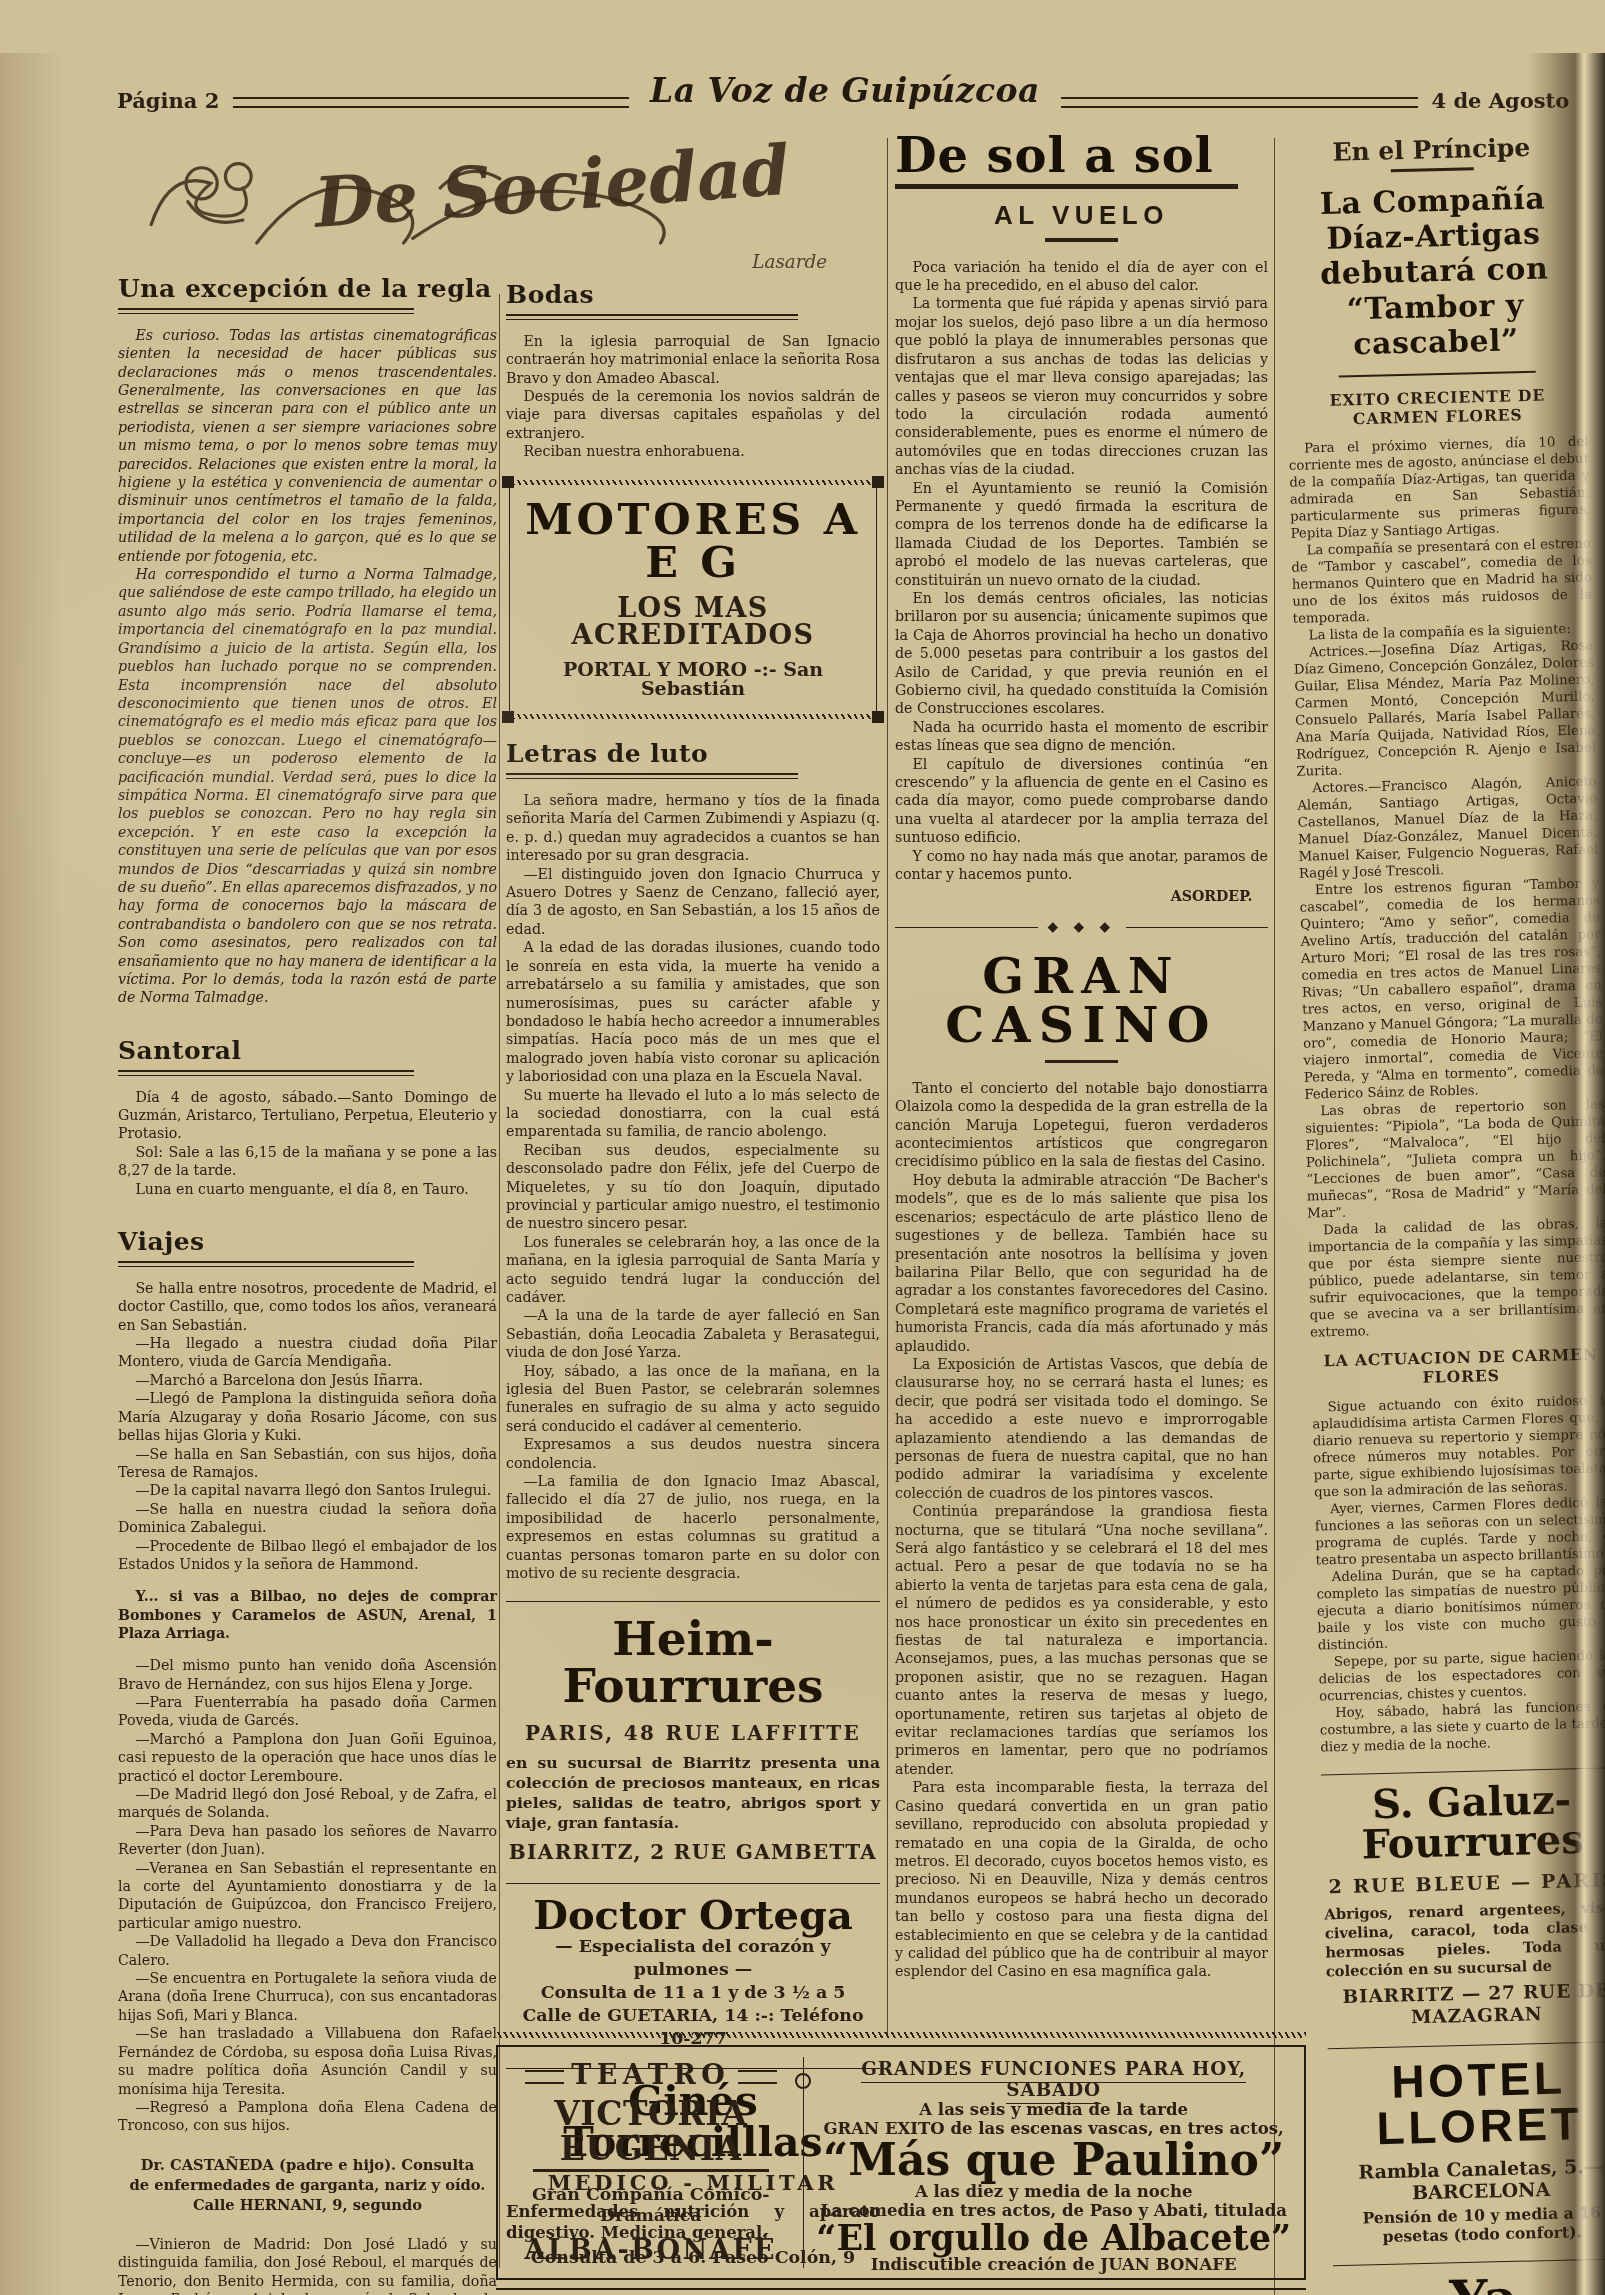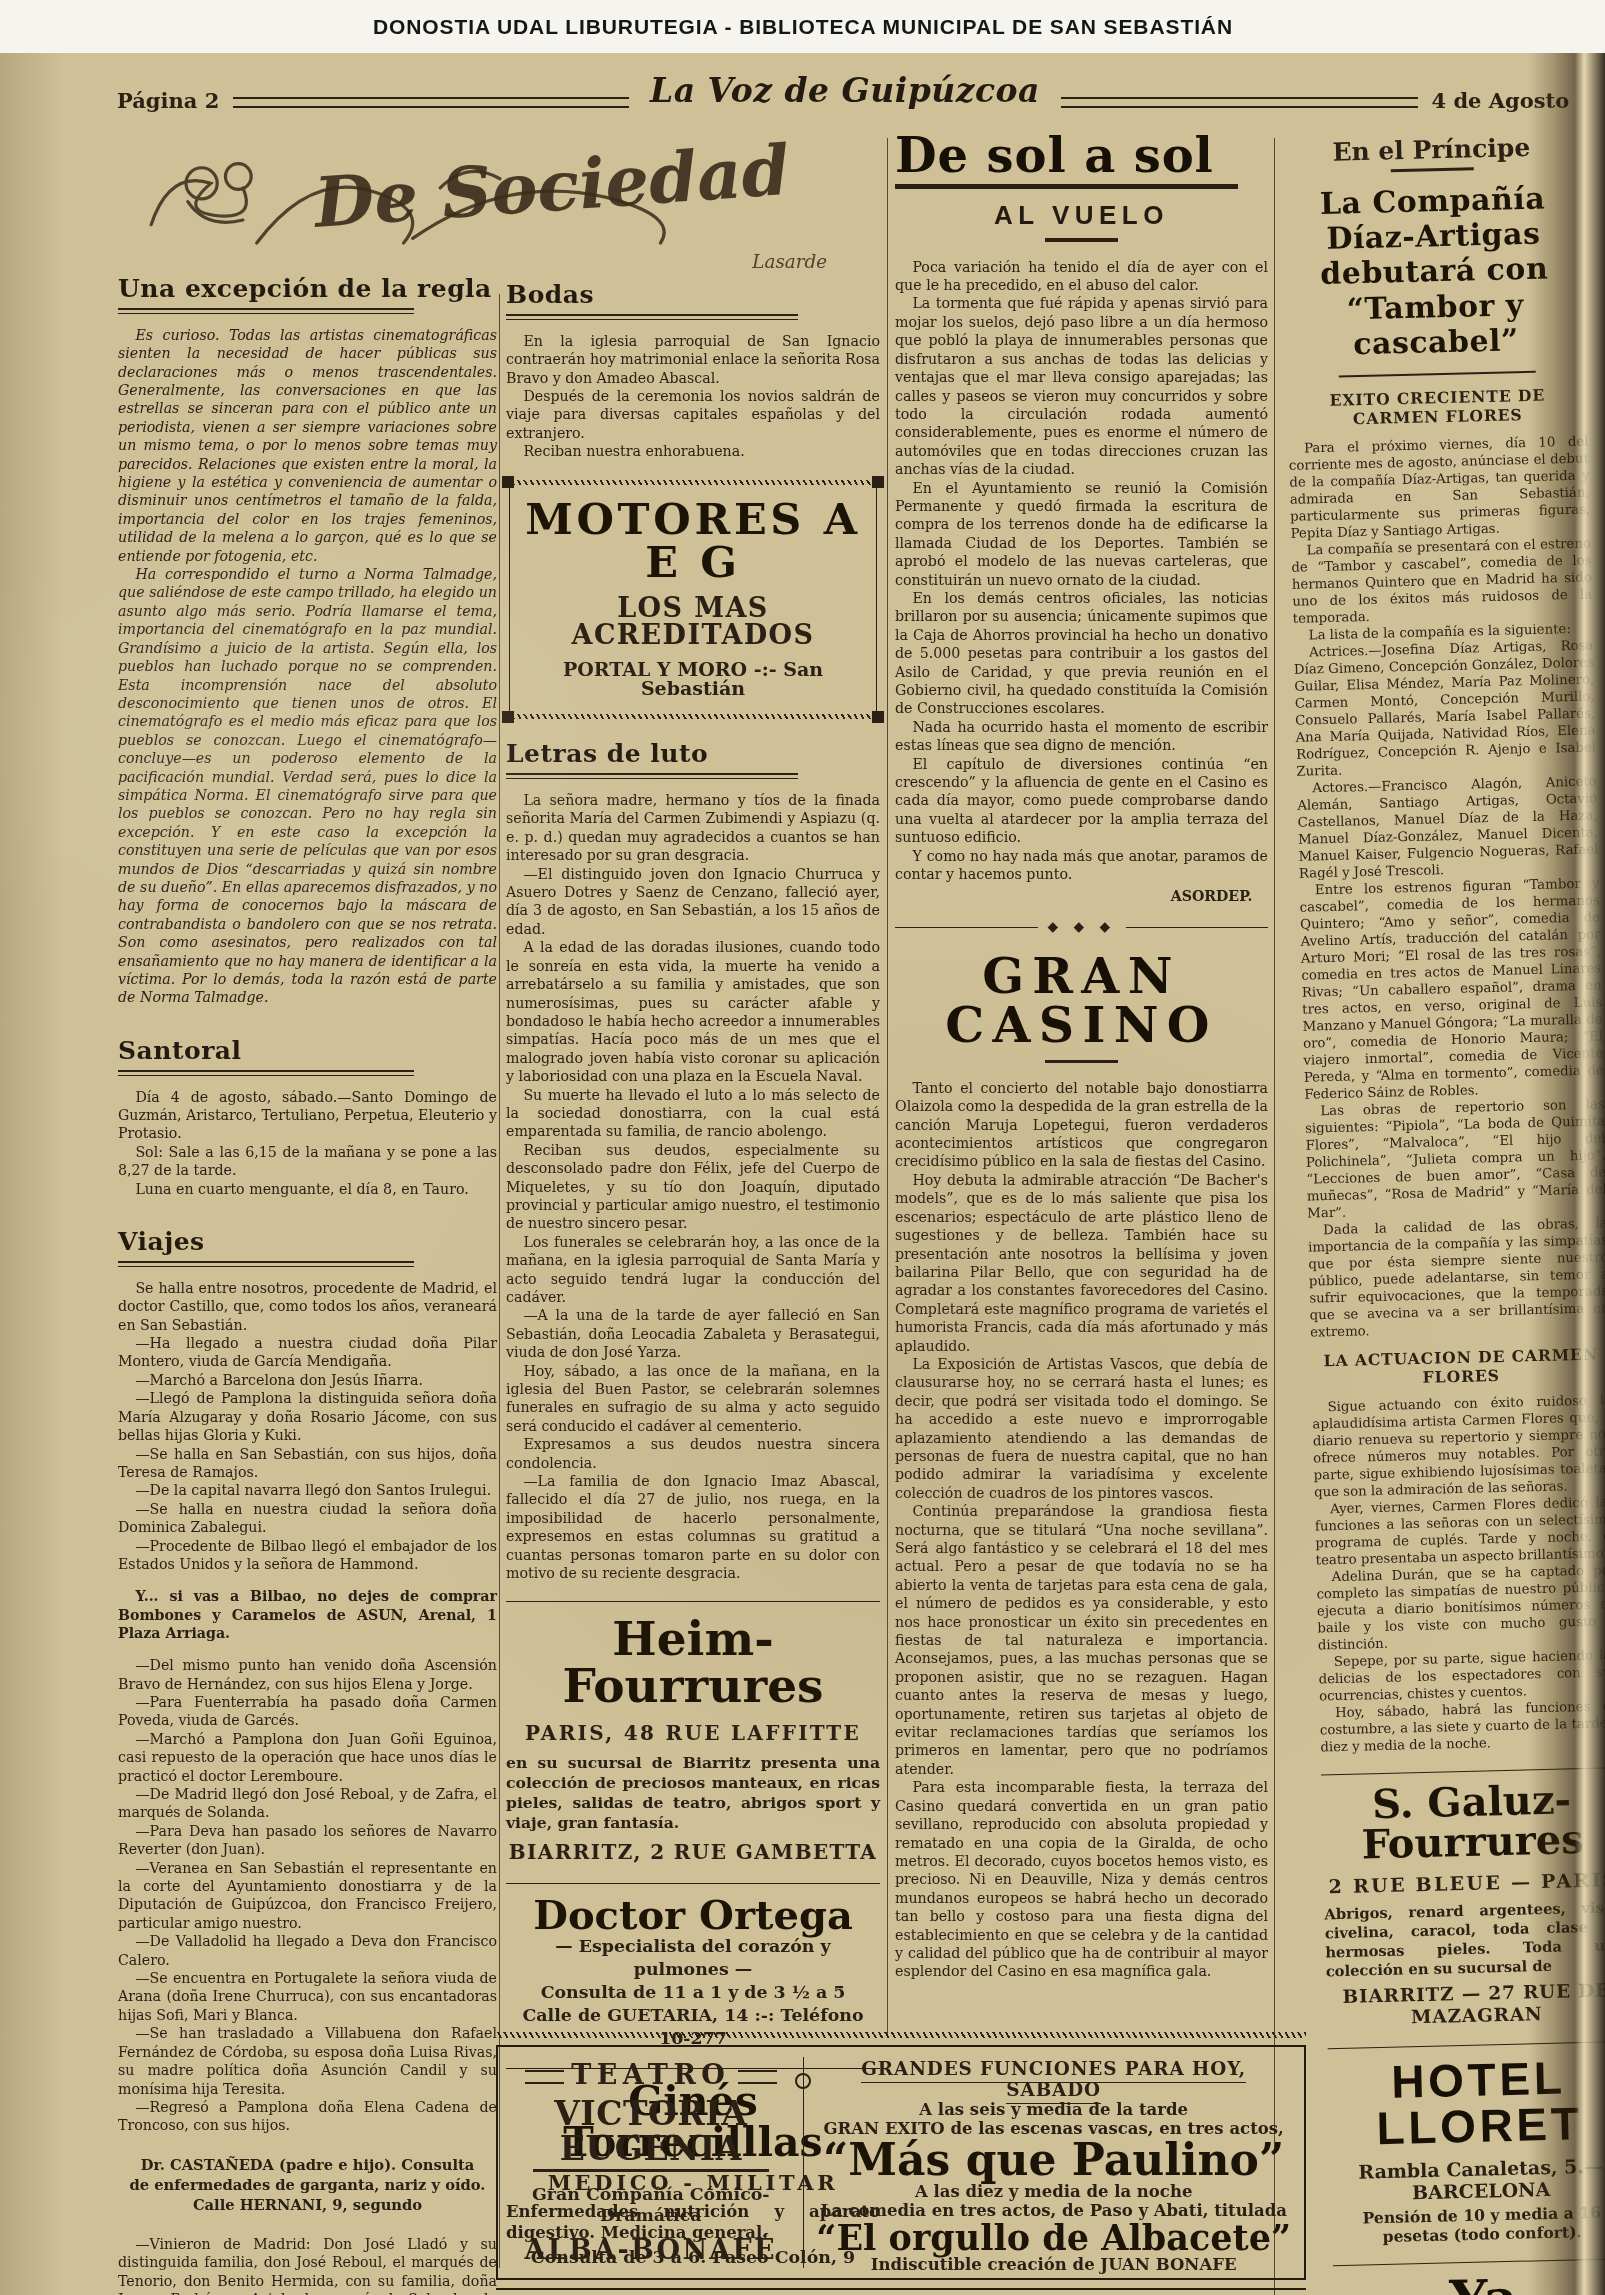--- a/index.html
+++ b/index.html
@@ -125,23 +125,20 @@
   .v-sep{width:72%;height:1.8px;background:#2b2014;margin:0 auto;}
   .princ{margin-top:8.3px;border-top:2.8px double #241b10;text-align:center;padding-top:8.3px;}
 
   .society{position:absolute;left:119px;top:128px;width:748px;height:152px;z-index:2;}
 </style>
 </head>
 <body>
 
 <div class="page">
 
-  <div class="banner">
-    <span>DONOSTIA UDAL LIBURUTEGIA - BIBLIOTECA MUNICIPAL DE SAN SEBASTIÁN</span>
-  </div>
 
   <div class="masthead">
     <div class="mh-line"></div>
     <div class="mh-left">Página 2</div>
     <div class="mh-title">La Voz de Guipúzcoa</div>
     <div class="mh-date">4 de Agosto</div>
   </div>
 
   <svg class="society" viewBox="0 0 1630 330">
     <g fill="none" stroke="#3a2c1a" stroke-width="7" opacity="0.85" stroke-linecap="round">

